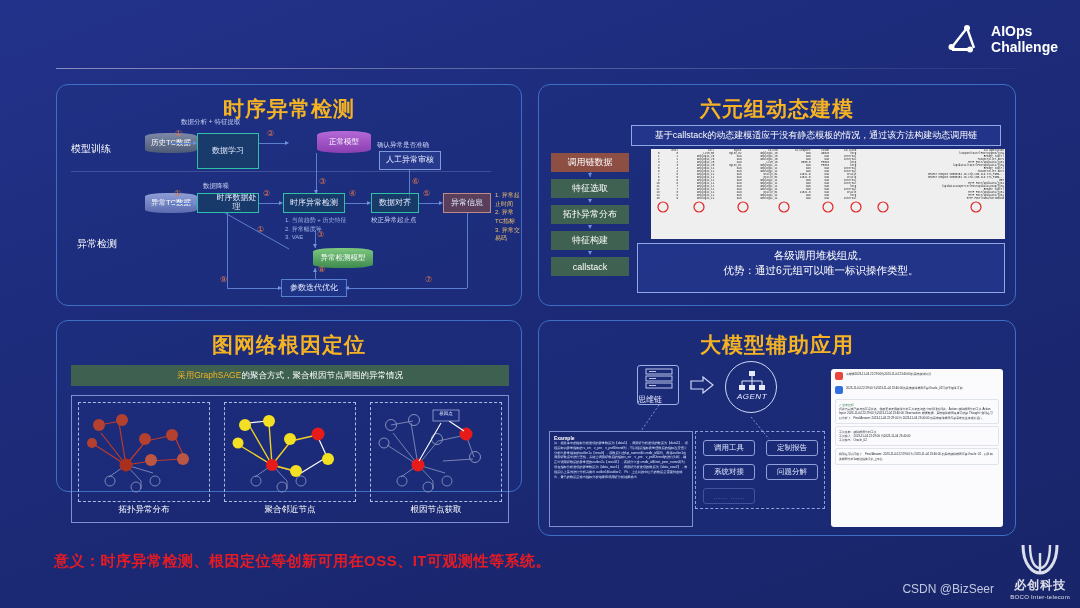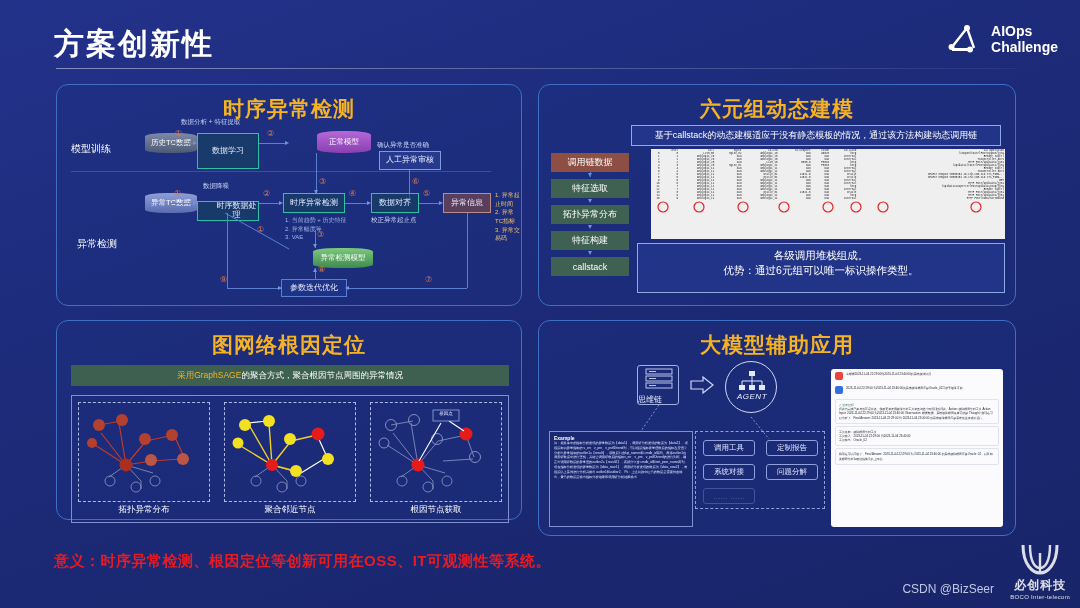--- a/index.html
+++ b/index.html
@@ -21,21 +21,21 @@
   .logo-text { color:#fff; font-size:14px; font-weight:bold; line-height:1.15; }
 
   
   .panel { position:absolute; border:1px solid #3d6fc4; border-radius:12px;
     background:rgba(30,48,128,0.35); }
   .panel-title { text-align:center; color:#f5b324; font-size:21px;
     font-weight:bold; letter-spacing:1px; margin-top:10px; }
 
   #panel-tl { left:56px; top:84px; width:466px; height:222px; }
   #panel-tr { left:538px; top:84px; width:478px; height:222px; }
-  #panel-bl { left:56px; top:320px; width:466px; height:200px; }
+  #panel-bl { left:56px; top:320px; width:466px; height:172px; }
   #panel-br { left:538px; top:320px; width:478px; height:216px; }
 
   
   .nodebox { position:absolute; display:flex; align-items:center; justify-content:center;
     font-size:8px; color:#e8ecff; text-align:center; line-height:1.1; }
   .cyl { position:absolute; display:flex; align-items:center; justify-content:center;
     font-size:7.5px; color:#ffffff; border-radius:42%/18%;margin-left:28px; }
   .lbl { position:absolute; color:#c9d3f5; font-size:6.5px; line-height:1.25; }
   .lbl-white { position:absolute; color:#ffffff; font-size:10px; font-weight:normal; }
   .circ-num { position:absolute; color:#e0764a; font-size:8px; }
@@ -98,21 +98,20 @@
     font-size:12px; opacity:.92; }
   .boco { position:absolute; right:10px; bottom:8px; text-align:center; color:#fff; opacity:.85;}
   .boco .cn { font-size:12px; font-weight:bold; letter-spacing:1px;}
   .boco .en { font-size:6px; letter-spacing:.3px; }
 </style>
 </head>
 <body>
 
 <div id="root">
 
-  <div class="page-title">方案创新性</div>
   <div class="title-rule"></div>
   <div class="logo">
     <svg width="40" height="38" viewBox="0 0 40 38">
       <line x1="9" y1="27" x2="24" y2="8" stroke="#fff" stroke-width="2.4"></line>
       <line x1="24" y1="8" x2="31" y2="28" stroke="#fff" stroke-width="2.4"></line>
       <line x1="9" y1="29.5" x2="27" y2="29.5" stroke="#fff" stroke-width="3"></line>
       <circle cx="24" cy="8" r="3" fill="#fff"></circle>
       <circle cx="8.5" cy="27" r="3" fill="#fff"></circle>
       <circle cx="27" cy="29.5" r="3" fill="#fff"></circle>
     </svg>
@@ -154,21 +153,21 @@
     <div class="circ-num" style="left:355px;top:92px;">⑥</div>
 
     <div class="lbl-white" style="left:20px;top:152px;">异常检测</div>
     <div class="cyl" style="left:60px;top:108px;width:52px;height:20px;background:linear-gradient(180deg,#8f9fd6,#5a6bb0);">
       <span>异常TC数据</span>
       </div>
     <div class="line" style="left:112px;top:118px;width:26px;height:1px;"></div>
     <div class="arrow-r" style="left:136px;top:115.5px;"></div>
     <div class="circ-num" style="left:117px;top:104px;">①</div>
     <div class="lbl" style="left:146px;top:97px;">数据降噪</div>
-    <div class="nodebox" style="left:140px;top:116px;width:62px;height:20px;border:1px solid #30c0a8;background:rgba(20,70,90,.55);padding-left:17px;">
+    <div class="nodebox" style="left:140px;top:108px;width:62px;height:20px;border:1px solid #30c0a8;background:rgba(20,70,90,.55);padding-left:17px;">
       <span>时序数据处理</span>
       </div>
     <div class="line" style="left:202px;top:118px;width:22px;height:1px;"></div>
     <div class="arrow-r" style="left:222px;top:115.5px;"></div>
     <div class="circ-num" style="left:206px;top:104px;">②</div>
     <div class="nodebox" style="left:226px;top:108px;width:62px;height:20px;border:1px solid #30c0a8;background:rgba(20,70,90,.55);">
       <span>时序异常检测</span>
       </div>
     <div class="numlist" style="left:228px;top:131px;">
       <div>1. 当前趋势 + 历史特征</div>

